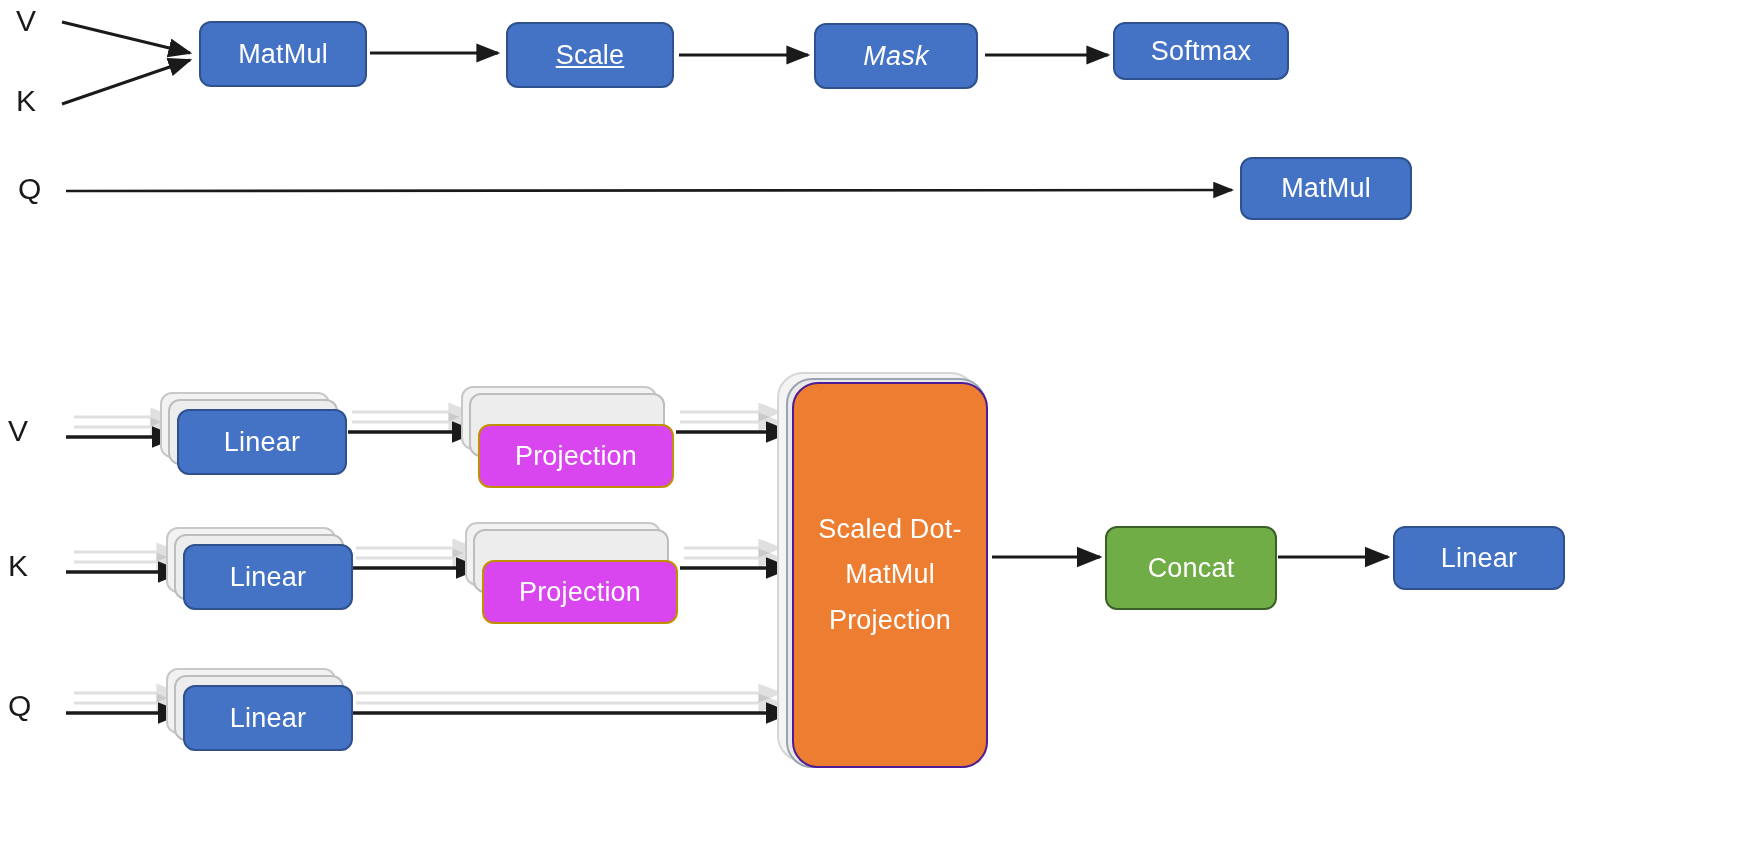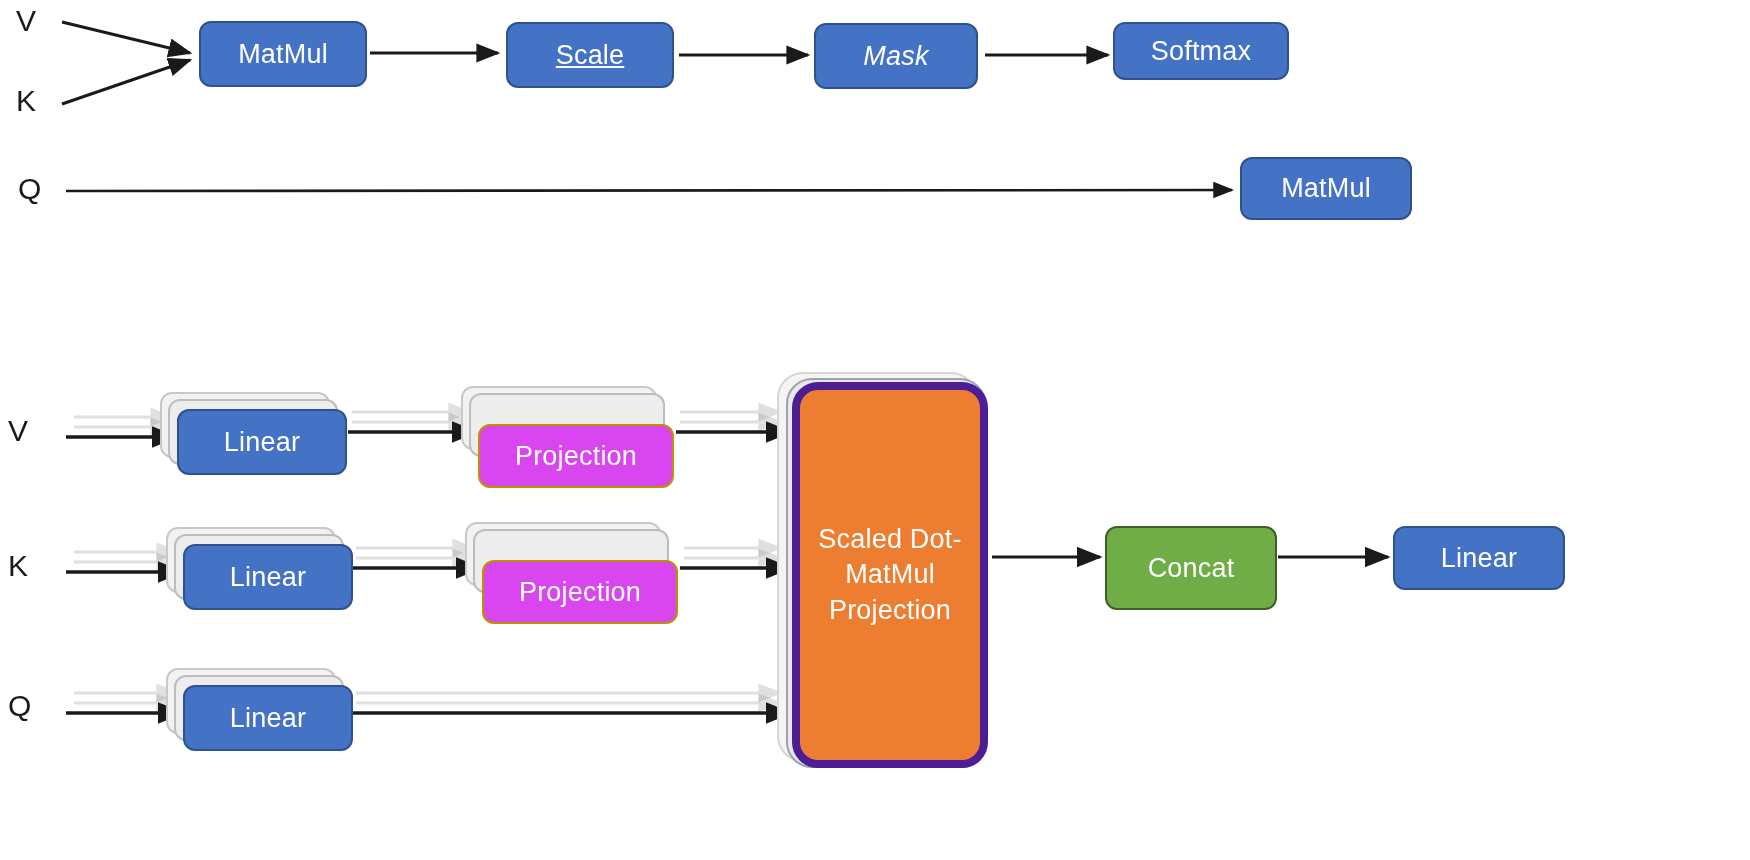--- a/index.html
+++ b/index.html
@@ -55,21 +55,22 @@
     background: #d946ef;
     border: 2px solid #BF9000;
     margin-top: 21px;
   }
   .node.green {
     background: #70AD47;
     border: 2px solid #3A5F27;
   }
   .node.orange {
     background: #ED7D31;
-    border: 8px solid #4c1d95;
+    border: 2px solid #4c1d95;
+    gap: 10px;
   }
   .node.tall {
     border-radius: 26px;
     line-height: 1.32;
     flex-direction: column;
   }
   
   .stack {
     position: absolute;
     border-radius: 12px;

